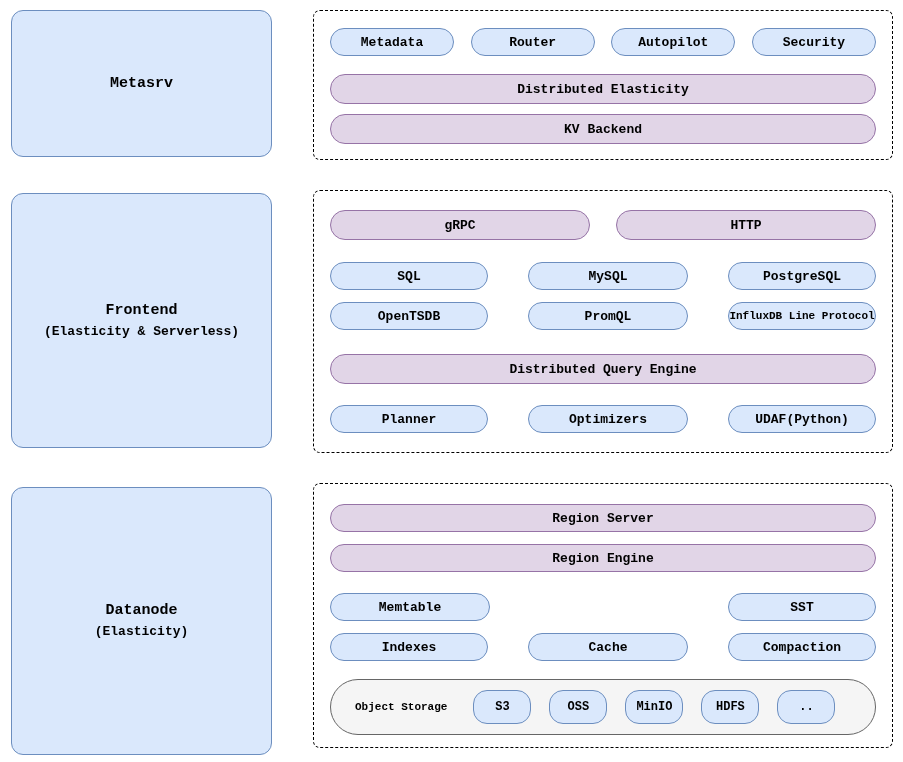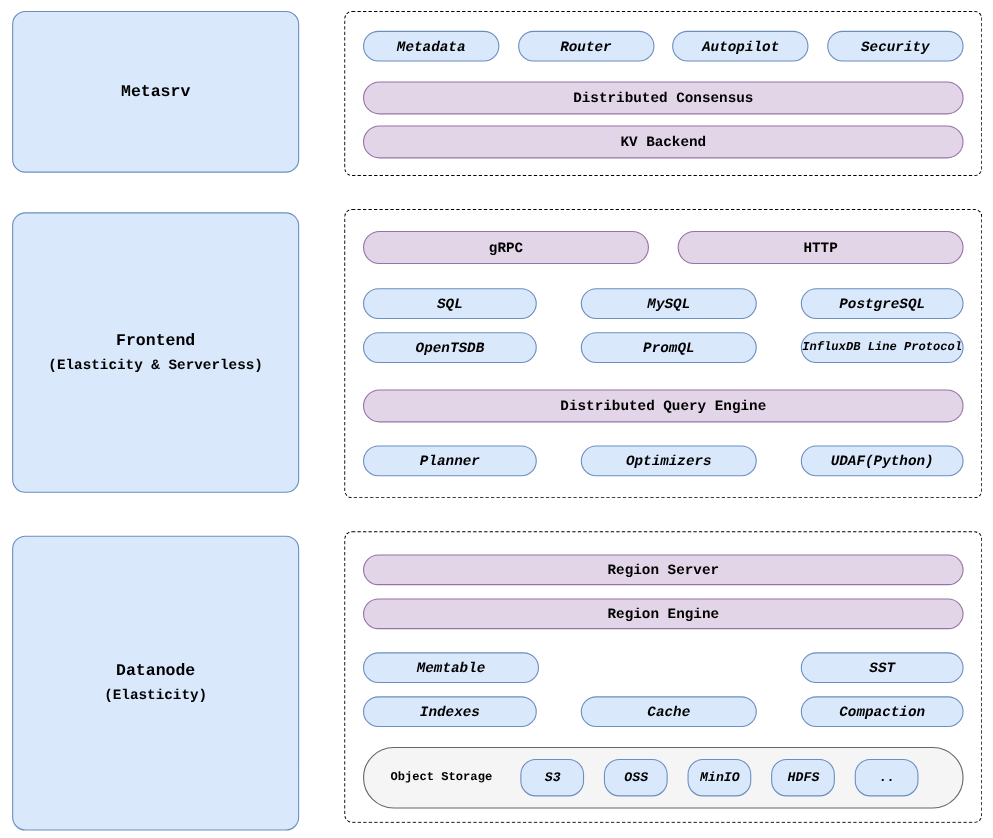--- a/index.html
+++ b/index.html
@@ -64,21 +64,20 @@
     border: 1px solid var(--blue-border, #6c8ebf);
     border-radius: 14px;
     box-sizing: border-box;
     height: 28px;
     display: flex;
     align-items: center;
     justify-content: center;
     font-size: 13px;
     font-weight: 700;
     white-space: nowrap;
-    font-style: italic;
   }
   .pill {
     background: var(--purple-fill, #e1d5e7);
     border: 1px solid var(--purple-border, #9673a6);
     border-radius: 16px;
     box-sizing: border-box;
     height: 30px;
     display: flex;
     align-items: center;
     justify-content: center;
@@ -150,21 +149,21 @@
     <div class="big-sub">(Elasticity &amp; Serverless)</div>
   </div>
 
   <div class="dashed" style="top:10px;height:150px">
     <div class="row mt17">
       <div class="box w124">Metadata</div>
       <div class="box w124">Router</div>
       <div class="box w124">Autopilot</div>
       <div class="box w124">Security</div>
     </div>
-    <div class="pill mt18">Distributed Consensus</div>
+    <div class="pill mt18">Distributed Elasticity</div>
     <div class="pill mt10">KV Backend</div>
   </div>
 
   <div class="dashed" style="top:190px;height:263px">
     <div class="row mt19">
       <div class="pill w260">gRPC</div>
       <div class="pill w260">HTTP</div>
     </div>
     <div class="row mt22">
       <div class="box wc1">SQL</div>

